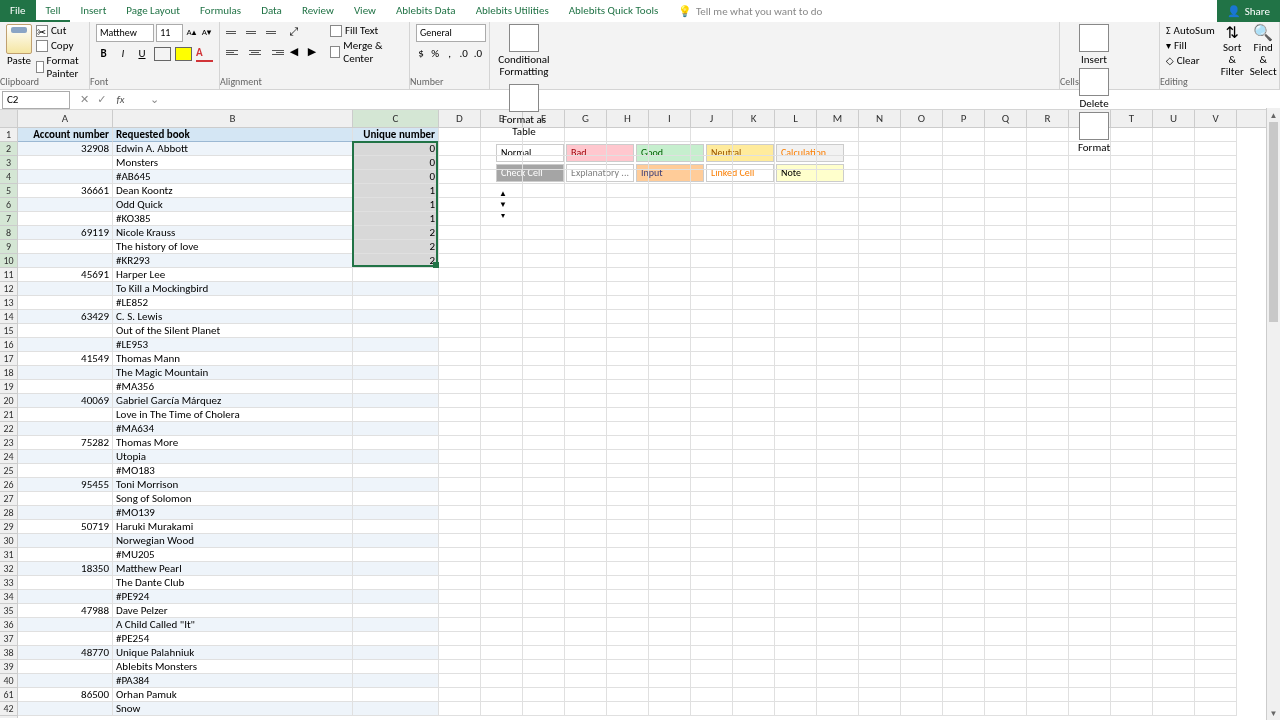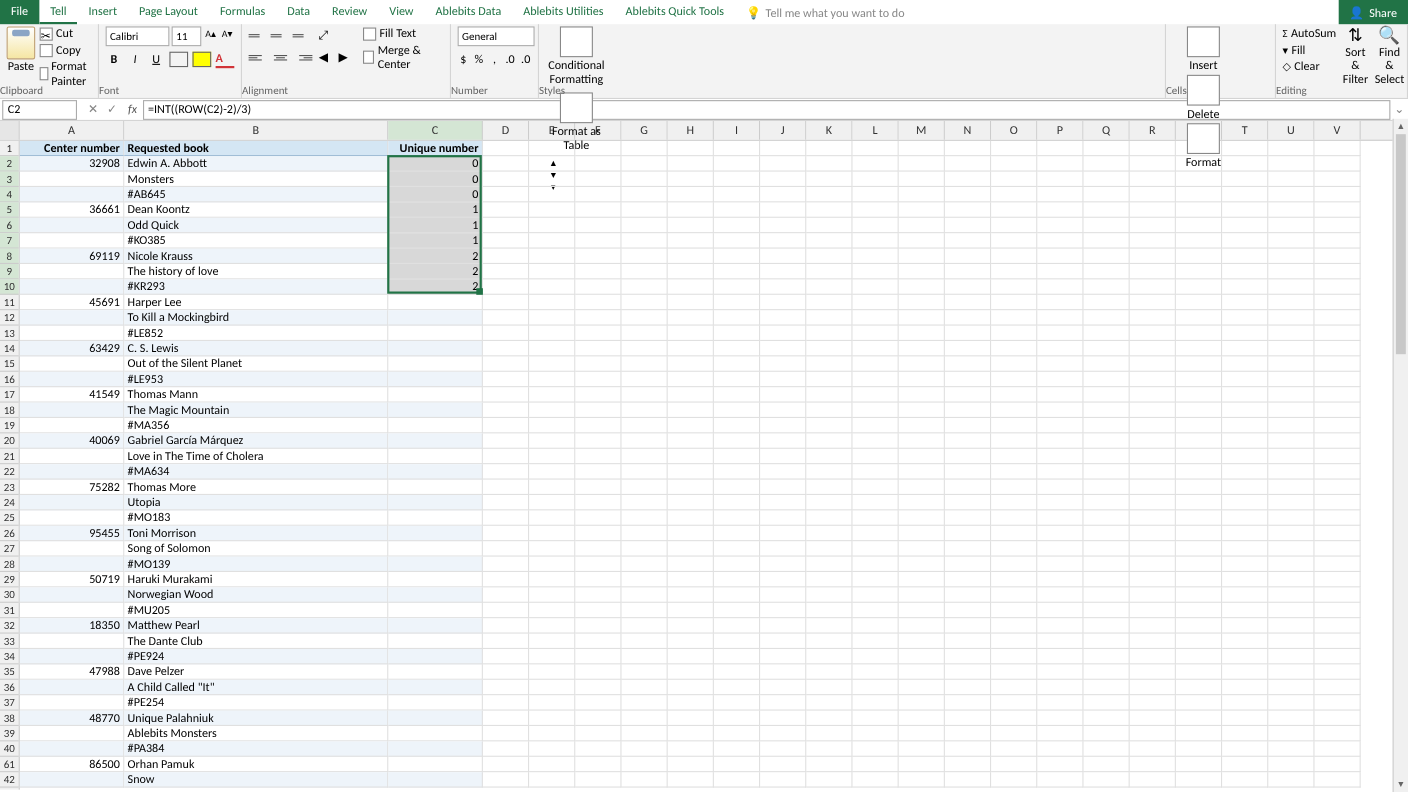--- a/index.html
+++ b/index.html
@@ -49,21 +49,21 @@
 .big-btn{display:flex;flex-direction:column;align-items:center;width:56px;font-size:10px;text-align:center;line-height:1.1}
 .big-icon{width:30px;height:28px;border:1px solid #888;background:#fff;margin-bottom:2px}
 .style-gallery{display:grid;grid-template-columns:repeat(5,68px);grid-template-rows:18px 18px;gap:2px}
 .style-cell{border:1px solid #ccc;font-size:10px;padding:1px 4px;text-align:left;line-height:14px;overflow:hidden}
 .cells-group{width:100px;display:flex;gap:2px}
 .editing-group{width:120px}
 .edit-item{display:flex;align-items:center;gap:3px;font-size:10px;margin-bottom:2px}
 .namebox-row{height:20px;background:#fff;display:flex;align-items:center;border-bottom:1px solid #d4d4d4}
 .namebox{width:68px;height:18px;border:1px solid #ababab;padding:1px 4px;font-size:11px;margin-left:2px}
 .fx-btns{display:flex;gap:8px;margin:0 10px;color:#888}
-.fx-label{font-style:italic;color:#555;margin-right:5px}
+.fx-label{font-style:italic;color:#555;margin-right:22px}
 .formula-bar{flex:1;height:18px;border:1px solid #ababab;padding:1px 4px;font-size:11px}
 .fbar-exp{width:16px;text-align:center;color:#888}
 .col-headers{height:18px;background:#f0f0f0;display:flex;border-bottom:1px solid #ccc}
 .corner{width:18px;border-right:1px solid #ccc;background:#e6e6e6}
 .colhdr{border-right:1px solid #ccc;text-align:center;font-size:11px;line-height:17px;color:#333;background:#f0f0f0}
 .colhdr.sel{background:#d4e6d4}
 .grid-area{display:flex;height:590px;overflow:hidden}
 .row-headers{width:18px;background:#f0f0f0;border-right:1px solid #ccc}
 .rowhdr{height:14px;border-bottom:1px solid #ccc;text-align:center;font-size:10px;line-height:13px;color:#333}
 .rowhdr.sel{background:#d4e6d4}
@@ -121,21 +121,21 @@
             <span class="mini-icon"></span>
             <span>Format Painter</span>
           </div>
       </div>
     </div>
     <div class="rgroup-label">Clipboard</div>
   </div>
 
   <div class="rgroup font-group">
     <div class="font-row1">
-      <div class="font-name">Calibri</div>
+      <div class="font-name">Matthew</div>
       <div class="font-size">11</div>
       <div class="sz-btn">A▴</div>
       <div class="sz-btn">A▾</div>
     </div>
     <div class="font-row2">
       <div class="fbtn b">B</div>
       <div class="fbtn i">I</div>
       <div class="fbtn u">U</div>
       <div class="border-btn"></div>
       <div class="fill-btn"></div>
@@ -210,26 +210,37 @@
 
   <div class="rgroup styles-group">
     <div class="big-btn">
         <div class="big-icon"></div>
         <span>Conditional Formatting</span>
       </div>
     <div class="big-btn">
         <div class="big-icon"></div>
         <span>Format as Table</span>
       </div>
+    <div class="style-gallery" id="style-gallery">
+        <div class="style-cell" style="background: rgb(255, 255, 255); color: rgb(0, 0, 0);">Normal</div>
+        <div class="style-cell" style="background: rgb(255, 199, 206); color: rgb(156, 0, 6);">Bad</div>
+        <div class="style-cell" style="background: rgb(198, 239, 206); color: rgb(0, 97, 0);">Good</div>
+        <div class="style-cell" style="background: rgb(255, 235, 156); color: rgb(156, 87, 0);">Neutral</div>
+        <div class="style-cell" style="background: rgb(242, 242, 242); color: rgb(250, 125, 0);">Calculation</div>
+        <div class="style-cell" style="background: rgb(165, 165, 165); color: rgb(255, 255, 255);">Check Cell</div>
+        <div class="style-cell" style="background: rgb(255, 255, 255); color: rgb(127, 127, 127);">Explanatory ...</div>
+        <div class="style-cell" style="background: rgb(255, 204, 153); color: rgb(63, 63, 118);">Input</div>
+        <div class="style-cell" style="background: rgb(255, 255, 255); color: rgb(250, 125, 0);">Linked Cell</div>
+        <div class="style-cell" style="background: rgb(255, 255, 204); color: rgb(0, 0, 0);">Note</div>
+      </div>
     <div style="width:14px;display:flex;flex-direction:column;justify-content:center;gap:1px">
       <div style="font-size:8px;text-align:center">▲</div>
       <div style="font-size:8px;text-align:center">▼</div>
       <div style="font-size:8px;text-align:center">▾</div>
     </div>
-    <div class="rgroup-label">Styles</div>
   </div>
 
   <div class="rgroup cells-group">
     <div class="big-btn">
         <div class="big-icon"></div>
         <span>Insert</span>
       </div>
     <div class="big-btn">
         <div class="big-icon"></div>
         <span>Delete</span>
@@ -261,21 +272,20 @@
   </div>
 </div>
 
 <div class="namebox-row">
   <div class="namebox">C2</div>
   <div class="fx-btns">
     <span>✕</span>
     <span>✓</span>
   </div>
   <span class="fx-label">fx</span>
-  <div class="formula-bar">=INT((ROW(C2)-2)/3)</div>
   <div class="fbar-exp">⌄</div>
 </div>
 
 <div class="col-headers" id="col-headers">
   <div class="corner"></div>
 <div class="colhdr" style="width: 95px;">A</div>
     <div class="colhdr" style="width: 240px;">B</div>
     <div class="colhdr sel" style="width: 86px;">C</div>
     <div class="colhdr" style="width: 42px;">D</div>
     <div class="colhdr" style="width: 42px;">E</div>
@@ -338,21 +348,21 @@
       <div class="rowhdr">36</div>
       <div class="rowhdr">37</div>
       <div class="rowhdr">38</div>
       <div class="rowhdr">39</div>
       <div class="rowhdr">40</div>
       <div class="rowhdr">61</div>
       <div class="rowhdr">42</div>
     </div>
   <div class="cells" id="cells">
       <div class="row">
-        <div class="cell header ra" style="width: 95px;">Center number</div>
+        <div class="cell header ra" style="width: 95px;">Account number</div>
         <div class="cell header" style="width: 240px;">Requested book</div>
         <div class="cell header ra" style="width: 86px;">Unique number</div>
         <div class="cell" style="width: 42px;"></div>
         <div class="cell" style="width: 42px;"></div>
         <div class="cell" style="width: 42px;"></div>
         <div class="cell" style="width: 42px;"></div>
         <div class="cell" style="width: 42px;"></div>
         <div class="cell" style="width: 42px;"></div>
         <div class="cell" style="width: 42px;"></div>
         <div class="cell" style="width: 42px;"></div>

